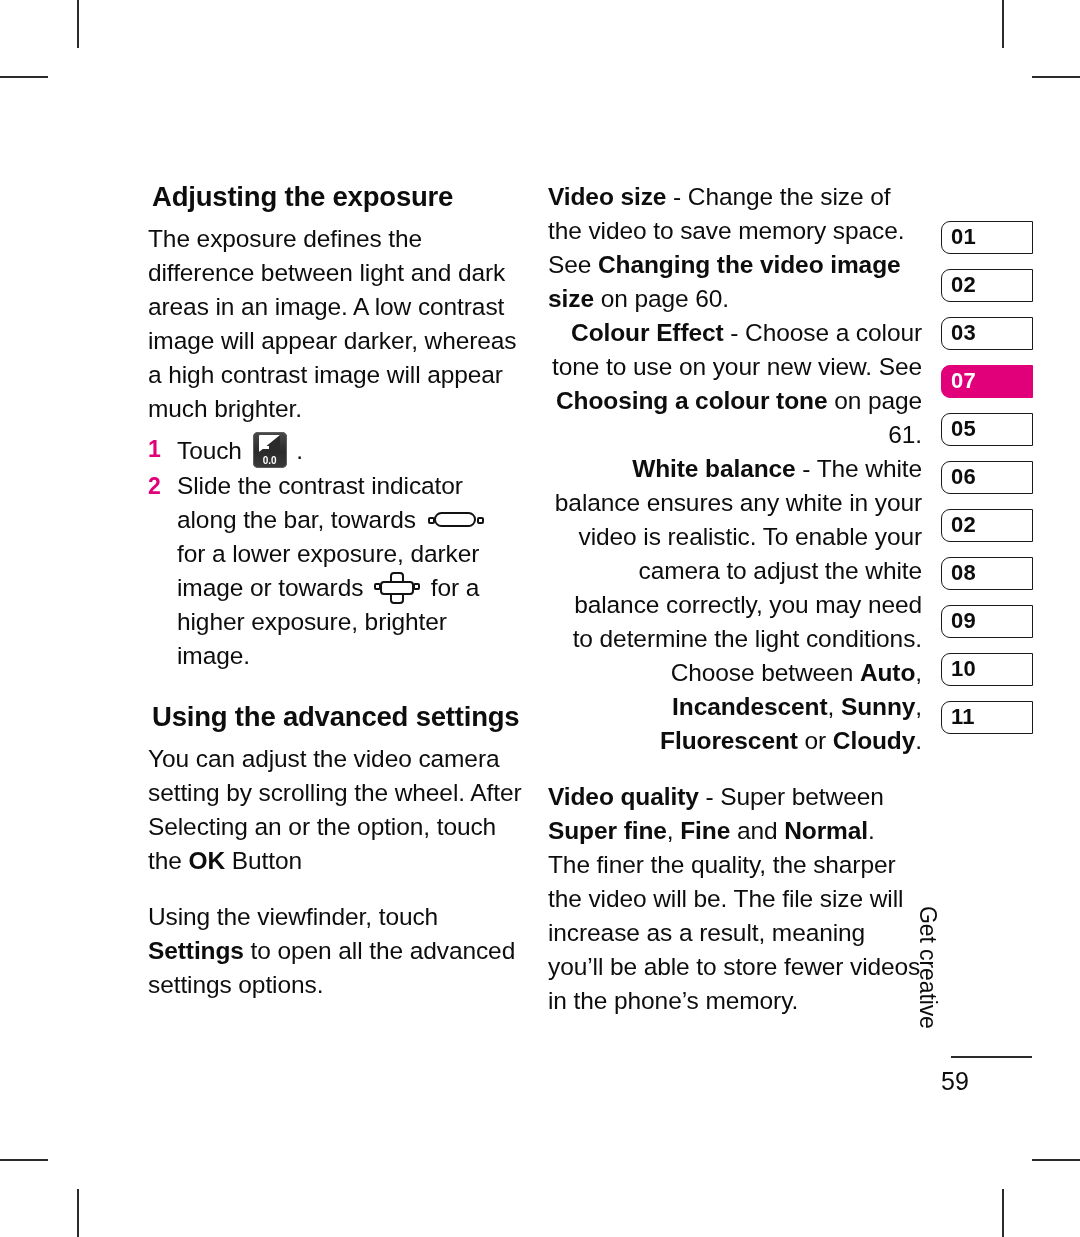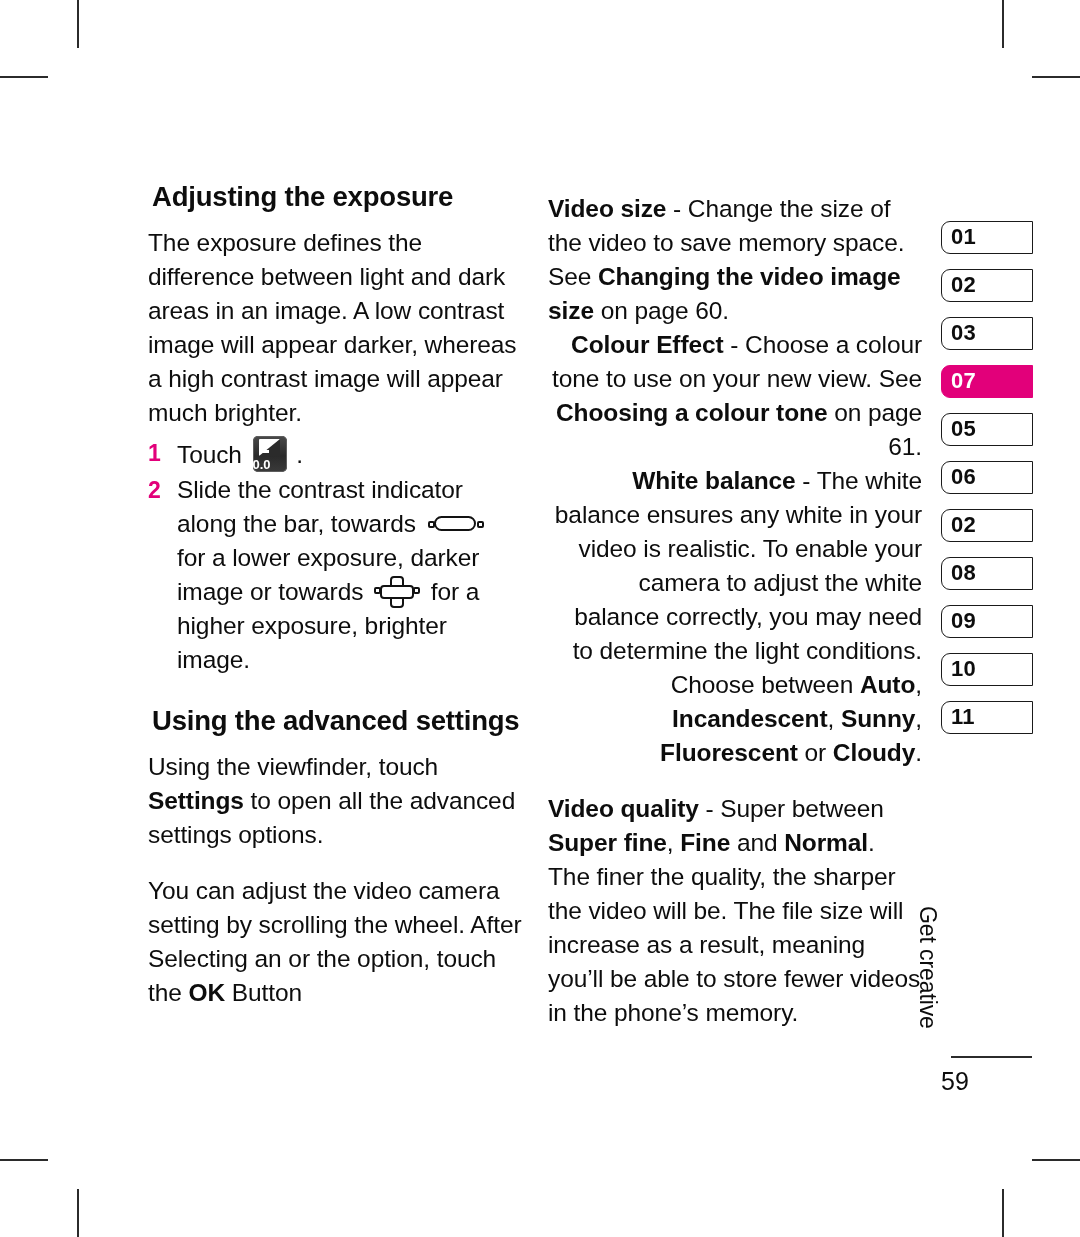--- a/index.html
+++ b/index.html
@@ -48,21 +48,21 @@
   h2.heading {
     font-size: 27.5px;
     font-weight: bold;
     line-height: 34px;
     margin: 0 0 8px 4px;
     letter-spacing: -0.2px;
   }
   .h2-spacer { height: 26px; }
 
   p.para {
-    margin: 12px 0 0 0;
+    margin: 0 0 0 0;
     text-align: left;
   }
   p.para + p.para { margin-top: 22px; }
   p.tight + p.tight { margin-top: 0; text-align: right; }
 
   b, strong { font-weight: bold; }
 
   
   ol.steps {
     list-style: none;
@@ -131,21 +131,22 @@
   .icon-exposure .plusmark::after {
     content: "";
     position: absolute;
     background: #ffffff;
   }
   .icon-exposure .plusmark::before { left: 2.5px; top: 0; width: 2px; height: 7px; }
   .icon-exposure .plusmark::after  { left: 0; top: 2.5px; width: 7px; height: 2px; }
   .icon-exposure .val {
     position: absolute;
     left: 0; right: 0; bottom: 2px;
-    font-size: 13px;
+    text-align: center;
+    font-size: 10px;
     font-weight: bold;
     color: #ffffff;
     font-family: "Liberation Sans", sans-serif;
     line-height: 10px;
   }
 
   
   .icon-minus-pill {
     width: 56px;
     height: 22px;
@@ -311,23 +312,23 @@
     <li>
       <span class="num">2</span><span>Slide the contrast indicator along the bar, towards </span><span class="ic icon-minus-pill"><span class="nub-l"></span><span class="pill"></span><span class="nub-r"></span></span><span> for a lower exposure, darker image or towards </span><span class="ic icon-plus-cross"><span class="bar-v"></span><span class="bar-h"></span><span class="inner"></span><span class="nub-l"></span><span class="nub-r"></span></span><span> for a higher exposure, brighter image.</span>
     </li>
 
   </ol>
 
   <div class="h2-spacer"></div>
 
   <h2 class="heading">Using the advanced settings</h2>
 
+  <p class="para"><span>You can adjust the video camera setting by scrolling the wheel. After Selecting an or the option, touch the </span><b>OK</b><span> Button</span></p>
+
   <p class="para"><span>Using the viewfinder, touch </span><b>Settings</b><span> to open all the advanced settings options.</span></p>
-
-  <p class="para"><span>You can adjust the video camera setting by scrolling the wheel. After Selecting an or the option, touch the </span><b>OK</b><span> Button</span></p>
 
 </div>
 
 <div class="col col-right">
 
   <p class="para tight"><b>Video  size</b><span> - Change the size of the video to save memory space. See </span><b>Changing the video image size</b><span> on page 60.</span></p>
 
   <p class="para tight"><b>Colour Effect </b><span> - Choose a colour tone to use on your new view. See </span><b>Choosing a colour tone</b><span> on page 61.</span></p>
 
   <p class="para tight"><b>White balance</b><span> - The white balance ensures any white in your video is realistic. To enable your camera to adjust the white balance correctly, you may need to determine the light conditions. Choose between </span><b>Auto</b><span>, </span><b>Incandescent</b><span>, </span><b>Sunny</b><span>, </span><b>Fluorescent</b><span> or </span><b>Cloudy</b><span>.</span></p>

